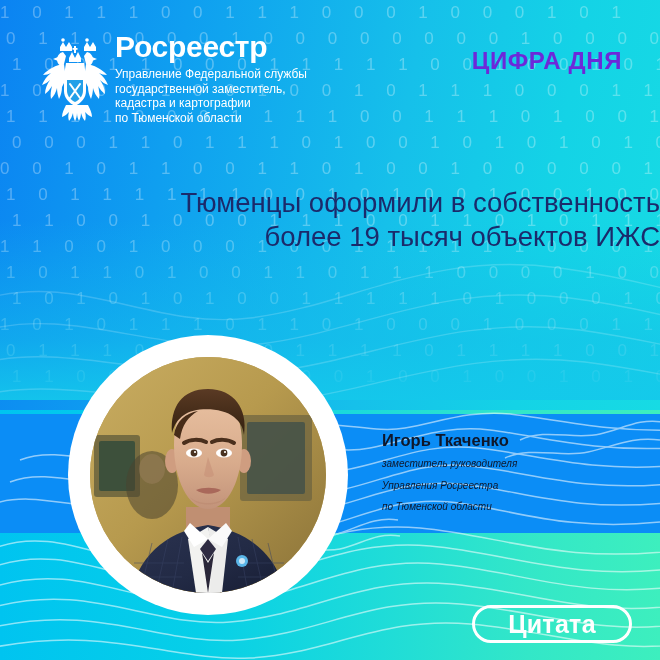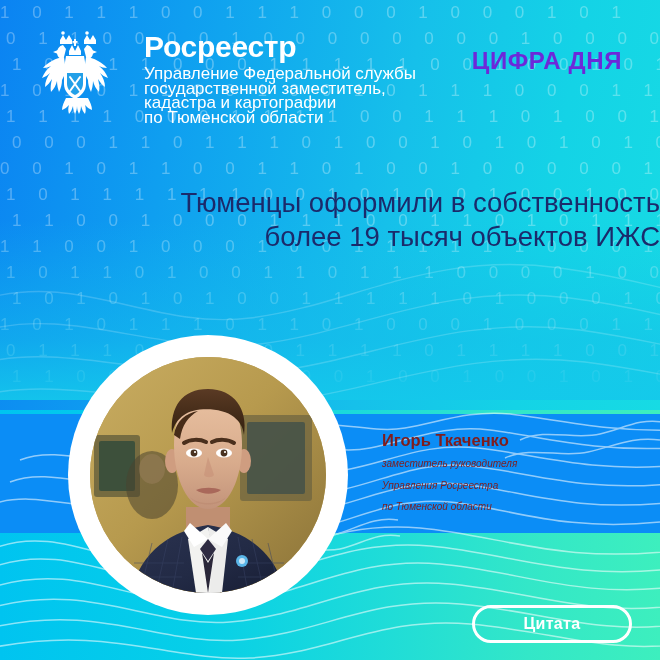--- a/index.html
+++ b/index.html
@@ -71,35 +71,35 @@
     width: 660px; height: 420px;
     pointer-events: none;
     opacity: 0.5;
   }
 
   
   .logo-block {
     position: absolute;
     left: 36px; top: 26px;
     display: flex;
-    align-items: flex-start;
-    gap: 30px;
+    align-items: flex-end;
+    gap: 1px;
   }
   .emblem { width: 78px; height: 92px; flex: none; }
   .logo-text { padding-top: 6px; }
   .logo-title {
     color: #ffffff;
     font-size: 30px;
     font-weight: bold;
     line-height: 30px;
     letter-spacing: -0.3px;
   }
   .logo-sub {
     color: #ffffff;
-    font-size: 17px;
+    font-size: 12px;
     line-height: 14.5px;
     margin-top: 5px;
     font-weight: 400;
   }
 
   .badge {
     position: absolute;
     right: 38px; top: 47px;
     color: #6d28d9;
     font-size: 24px;
@@ -144,21 +144,21 @@
     overflow: hidden;
     background: #b79a4e;
   }
   .avatar svg { display: block; }
 
   
   .speaker {
     position: absolute;
     left: 382px; top: 430px;
     width: 270px;
-    color: #7f1d1d;
+    color: #0f172a;
   }
   .speaker-name {
     font-size: 16.5px;
     font-weight: bold;
     line-height: 21px;
     margin-bottom: 2px;
   }
   .speaker-role {
     font-size: 10px;
     font-style: italic;
@@ -174,21 +174,21 @@
     width: 160px; height: 38px;
     border: 3px solid #ffffff;
     border-radius: 19px;
     box-sizing: border-box;
     display: flex;
     align-items: center;
     justify-content: center;
   }
   .quote-pill span {
     color: #ffffff;
-    font-size: 16px;
+    font-size: 25px;
     font-weight: bold;
     letter-spacing: 0.3px;
   }
 </style>
 </head>
 <body>
 
 <div id="card">
 
   <div class="bg-top"></div>

